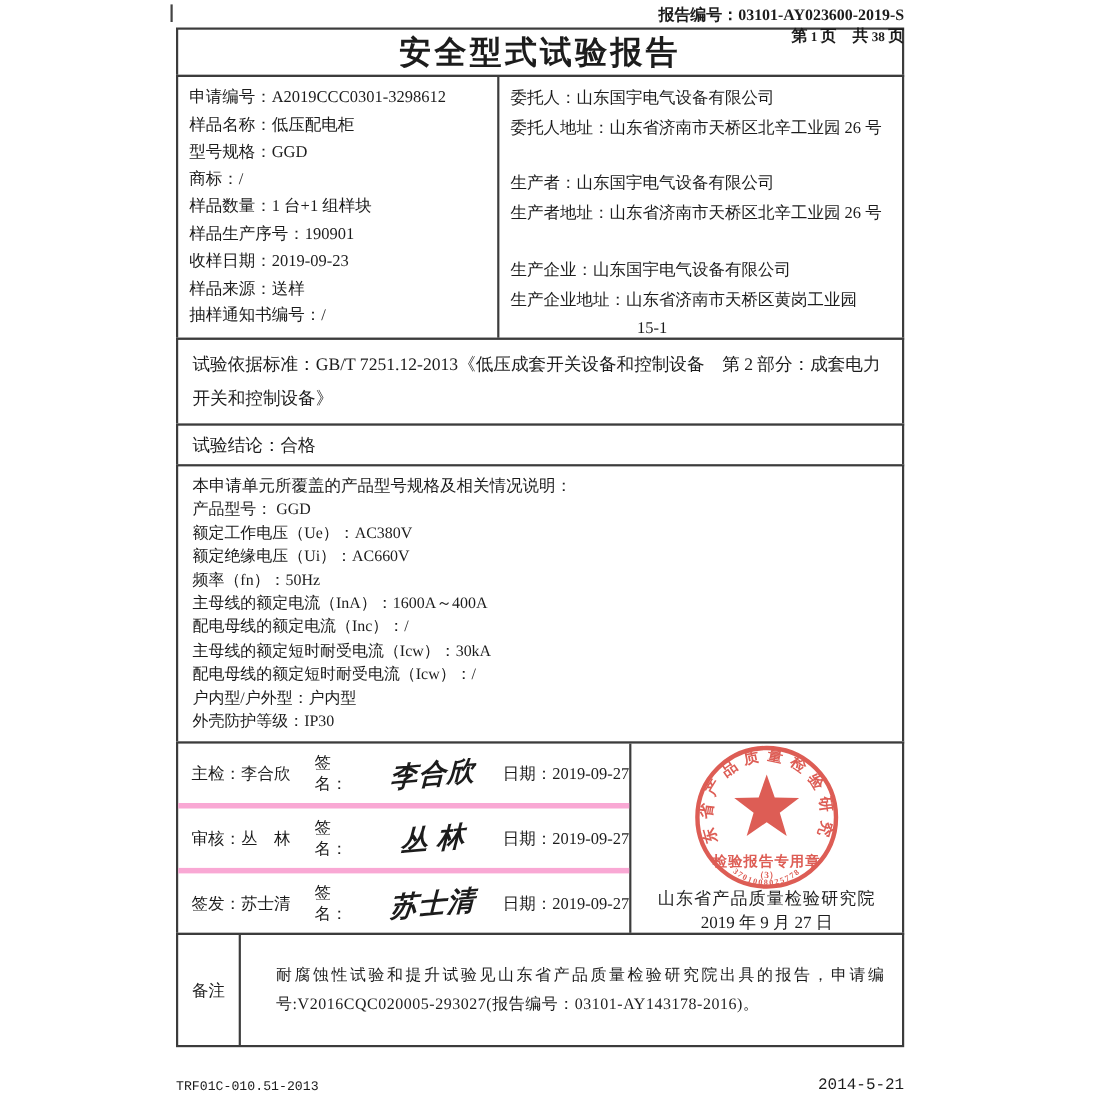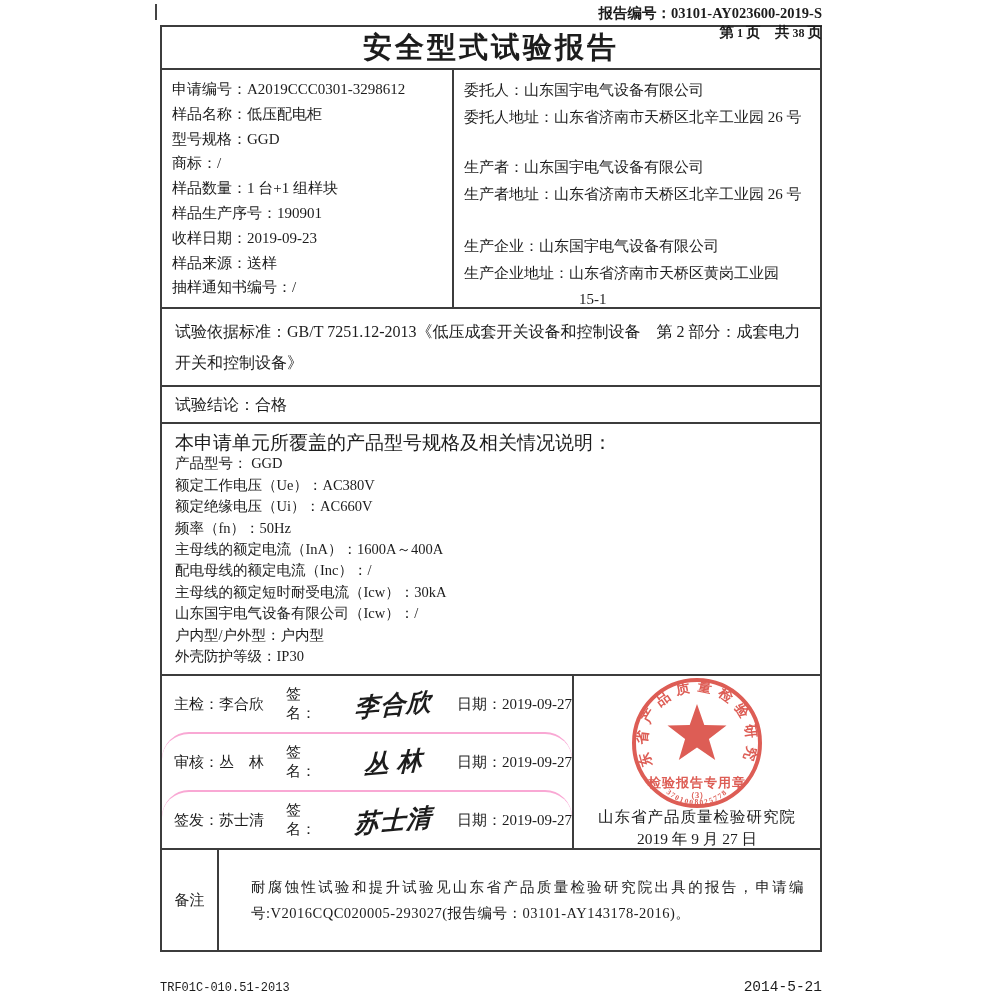--- a/index.html
+++ b/index.html
@@ -43,29 +43,29 @@
   .info-right .ln { line-height: 26.5px; white-space: nowrap; }
   .grp-producer { margin-top: 24px; }
   .grp-manufacturer { margin-top: 26px; }
   .addr-cont { margin-left: 115px; }
 
   .sec-standard { height: 80px; padding: 7px 12px 0 13px; font-size: 16px; line-height: 31px; }
   .sec-conclusion { height: 39px; padding: 8px 12px 0 13px; font-size: 16px; }
 
   .sec-specs { height: 254px; padding: 8px 12px 0 13px; font-size: 14.5px; }
   .sec-specs .ln { line-height: 21.4px; white-space: nowrap; }
-  .sec-specs .ln:first-child { font-size: 19px; }
+  .sec-specs .ln:first-child { font-size: 15px; }
 
   .sec-sign { height: 176px; display: flex; }
   .sign-left { width: 412px; border-right: 2px solid #3c3c3c; display: flex; flex-direction: column; }
   .sign-row {
     display: flex; align-items: center; padding-left: 12px;
     font-size: 15px; flex: 1; position: relative;
   }
-  .sign-row + .sign-row { border-top: 2px solid #f9a8d4; border-radius: 27px; }
+  .sign-row + .sign-row { border-top: 5px solid #f9a8d4; }
   .sign-row .who { white-space: pre; }
   .sign-row .sign-label { margin-left: 22px; }
   .sign-row .handwriting {
     display: inline-block; width: 128px; text-align: center;
     font-size: 25px; font-weight: 600; font-style: italic;
     transform: rotate(-5deg) skewX(-6deg);
     white-space: pre; letter-spacing: 1px;
   }
   .sign-row .date { white-space: pre; }
 
@@ -156,21 +156,21 @@
 
   <div class="sec sec-specs">
     <div class="ln">本申请单元所覆盖的产品型号规格及相关情况说明：</div>
     <div class="ln">产品型号：  GGD</div>
     <div class="ln">额定工作电压（Ue）：AC380V</div>
     <div class="ln">额定绝缘电压（Ui）：AC660V</div>
     <div class="ln">频率（fn）：50Hz</div>
     <div class="ln">主母线的额定电流（InA）：1600A～400A</div>
     <div class="ln">配电母线的额定电流（Inc）：/</div>
     <div class="ln">主母线的额定短时耐受电流（Icw）：30kA</div>
-    <div class="ln">山东国宇电气设备有限公司（Icw）：/</div>
+    <div class="ln">配电母线的额定短时耐受电流（Icw）：/</div>
     <div class="ln">户内型/户外型：户内型</div>
     <div class="ln">外壳防护等级：IP30</div>
   </div>
 
   <div class="sec sec-sign">
     <div class="sign-left">
       <div class="sign-row">
         <span class="who">主检：李合欣</span>
         <span class="sign-label">签名：</span>
         <span class="handwriting">李合欣</span>

